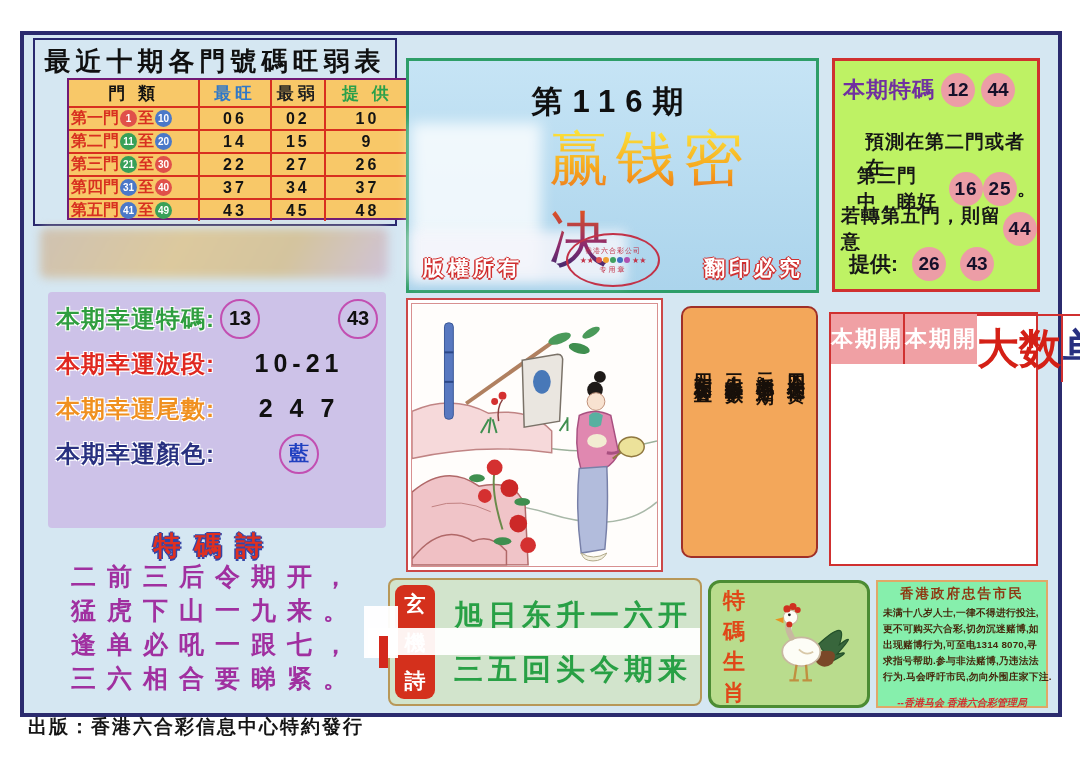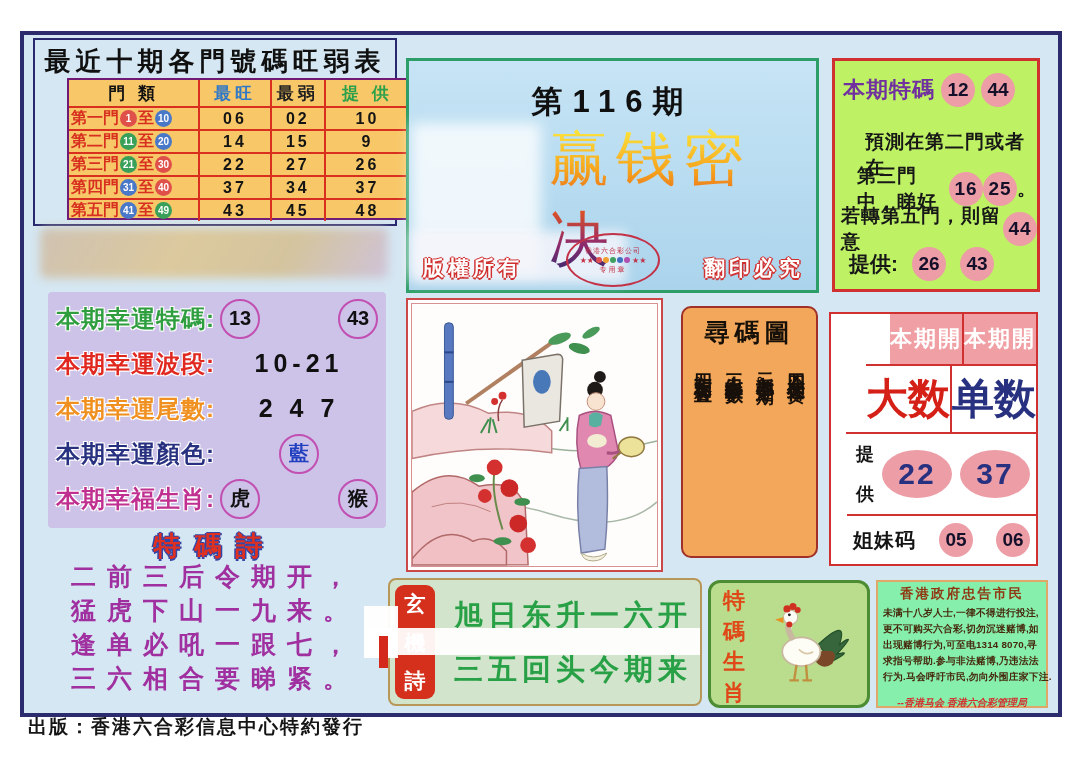--- a/index.html
+++ b/index.html
@@ -85,21 +85,21 @@
   .pball{display:inline-flex;align-items:center;justify-content:center;width:34px;height:34px;border-radius:50%;
          background:#ec9da6;color:#15102a;font-size:19px;font-weight:bold;flex:none;}
   .tip-r1{left:8px;top:12px;display:flex;align-items:center;gap:6px;}
   .tip-label{font-size:22px;font-weight:bold;color:#7030a0;letter-spacing:1px;}
   .tip-line{font-size:19px;font-weight:bold;color:#171717;display:flex;align-items:center;letter-spacing:1px;}
   .tl1{left:30px;top:68px;} .tl2{left:22px;top:102px;} .tl3{left:6px;top:142px;}
   .tip-offer{left:14px;top:186px;display:flex;align-items:center;gap:14px;font-size:21px;font-weight:bold;color:#171717;}
 
   
   .open-box{left:829px;top:312px;width:209px;height:254px;background:#fff;border:2px solid #d03030;box-sizing:border-box;
-            display:flex;flex-direction:column;align-items:flex-end;}
+            display:flex;flex-direction:row;}
   .ob-head{height:50px;display:flex;flex:none;}
   .ob-head .hcell{flex:1;background:#f0a0a4;display:flex;align-items:center;justify-content:center;
                   color:#fff;font-size:22px;font-weight:bold;letter-spacing:2px;}
   .ob-head .hcell:first-child{border-right:2px solid #d03030;}
   .ob-big{height:66px;display:flex;flex:none;border-top:2px solid #d03030;}
   .ob-big .bcell{flex:1;display:flex;align-items:center;justify-content:center;
                  font-family:"Liberation Serif",serif;font-size:42px;font-weight:bold;}
   .ob-big .bcell:first-child{border-right:2px solid #d03030;color:#d42016;}
   .ob-big .bcell:last-child{color:#283080;}
   .ob-offer{flex:1;border-top:2px solid #d03030;display:flex;align-items:center;padding:0 6px;gap:8px;}
@@ -226,27 +226,20 @@
           <span class="lk-num">2 4 7</span>
         </span>
     </div>
     <div class="lk-row">
       <span class="lk-label c-navy">本期幸運顏色:</span>
       <span class="lk-vals center">
           <span class="oc">
             <span class="blue-ch">藍</span>
           </span>
         </span>
-    </div>
-    <div class="lk-row">
-      <span class="lk-label c-mag">本期幸福生肖:</span>
-      <span class="lk-vals">
-        <span class="oc">虎</span>
-        <span class="oc">猴</span>
-      </span>
     </div>
   </div>
 
   <div class="abs sp-title">特碼詩</div>
   <div class="abs sp-poem">
     <div class="sp-line">二前三后令期开，</div>
     <div class="sp-line">猛虎下山一九来。</div>
     <div class="sp-line">逢单必吼一跟七，</div>
     <div class="sp-line">三六相合要睇紧。</div>
   </div>
@@ -317,21 +310,20 @@
         <path d="M170,166 L198,164 Q200,210 196,248 L172,252 Q166,208 170,166 Z" fill="#b2bcdc" stroke="#7880a8" stroke-width="1.5"></path>
         <path d="M198,150 Q208,152 214,146" fill="none" stroke="#a85080" stroke-width="3"></path>
         <ellipse cx="223" cy="144" rx="13" ry="10" fill="#ece29a" stroke="#907840" stroke-width="1.5"></ellipse>
         <line x1="212" y1="150" x2="204" y2="156" stroke="#907840" stroke-width="2"></line>
         <path d="M172,252 q12,8 26,0 q-4,8 -14,8 q-10,0 -12,-8 Z" fill="#f4f0e0" stroke="#b0a888" stroke-width="1"></path>
       </svg>
     </div>
   </div>
 
   <div class="abs seek-box">
-    <div class="seek-title">尋碼圖</div>
     <div class="seek-cols">
       <span class="vcol">四四发达五作贺，</span>
       <span class="vcol">二九穩中定今期。</span>
       <span class="vcol">三七組合取單數，</span>
       <span class="vcol">四六相加合一五。</span>
     </div>
   </div>
 
   <div class="abs tip-box">
     <div class="abs tip-r1">

